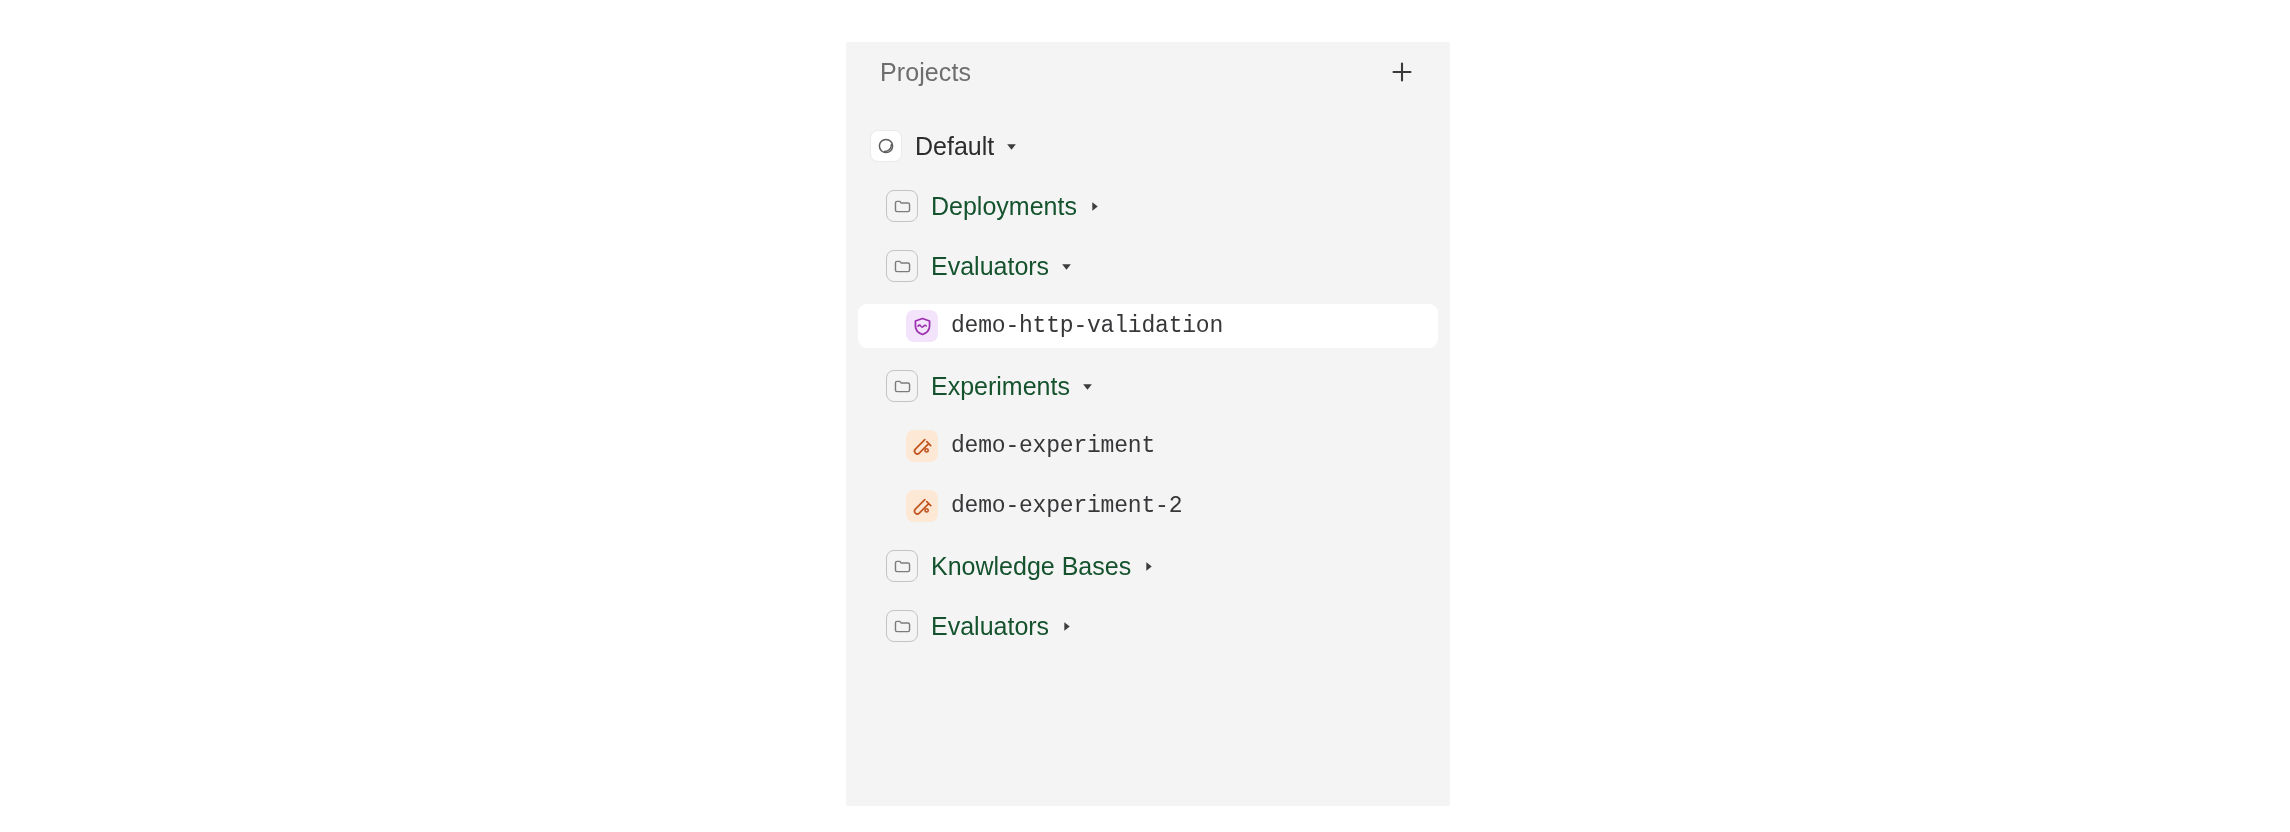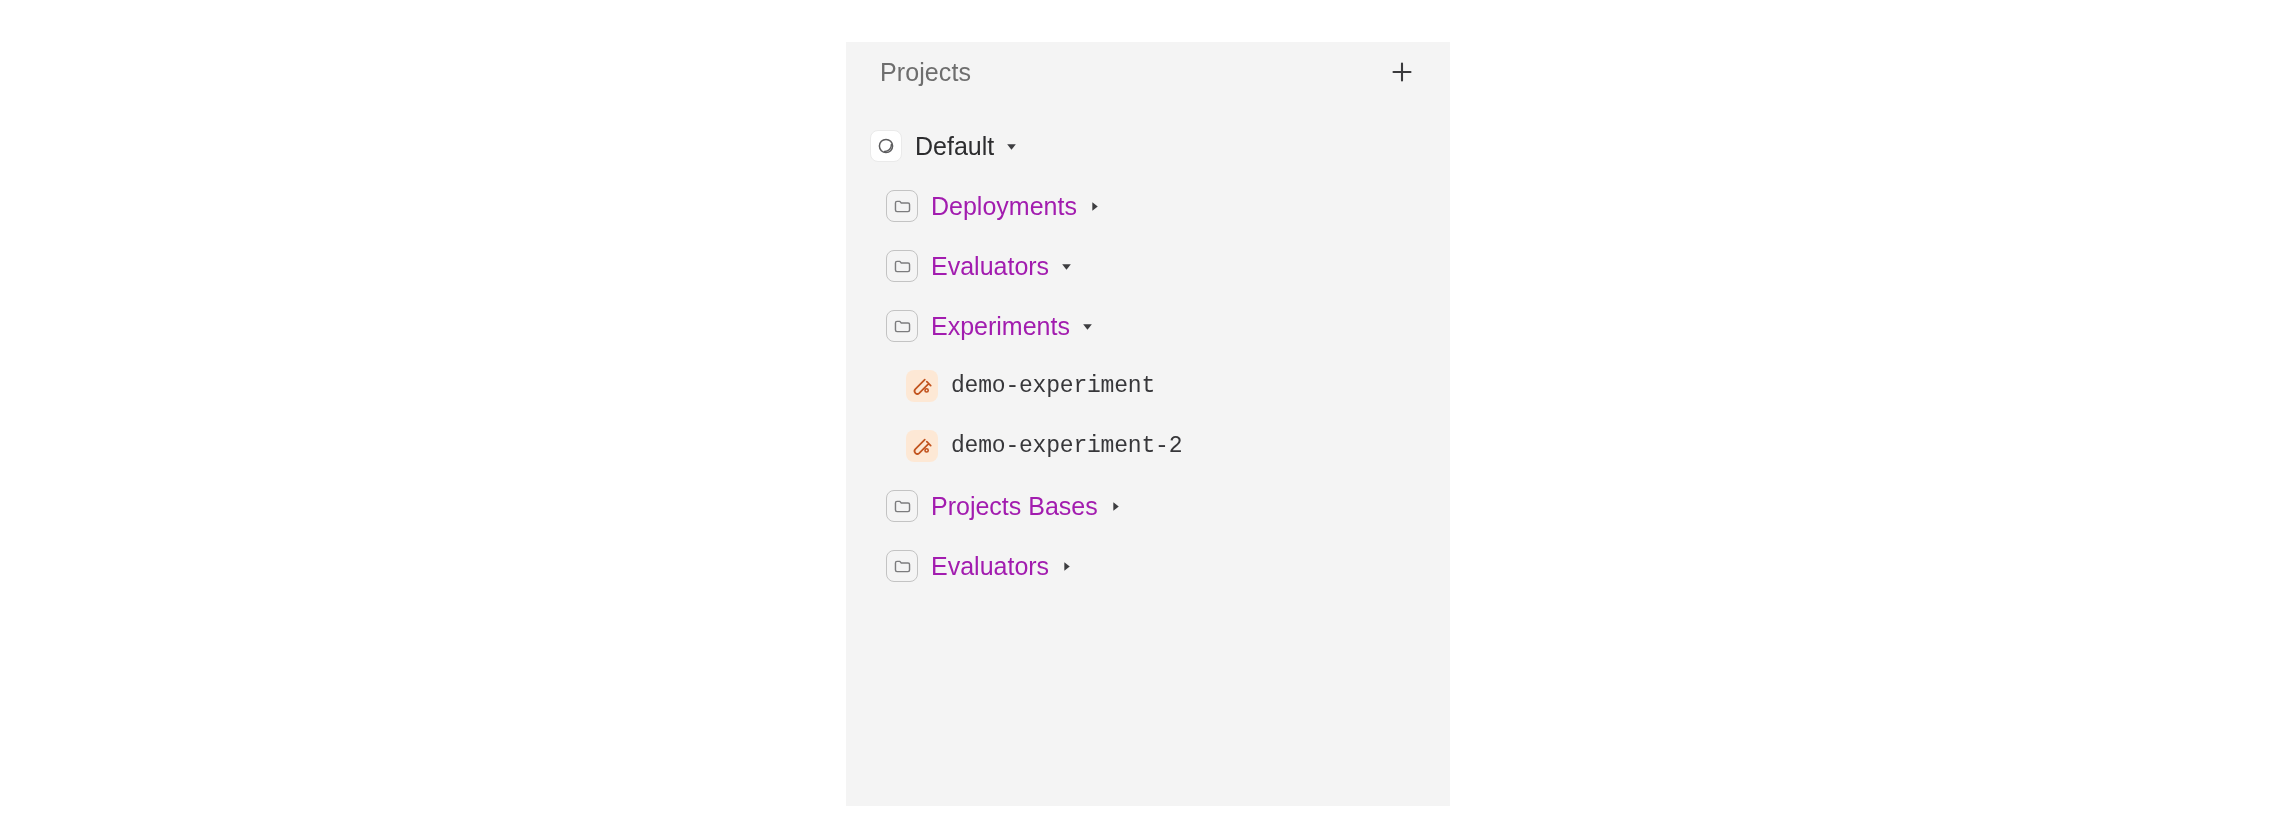--- a/index.html
+++ b/index.html
@@ -101,21 +101,21 @@
   .icon-evaluator {
     background: #f3e3fb;
   }
   .icon-experiment {
     background: #fde8d5;
   }
 
   .row-label {
     margin-left: 13px;
     font-size: 25px;
-    color: #a21caf;
+    color: #14532d;
     white-space: nowrap;
     font-family: "Liberation Sans", sans-serif;
   }
   .row-label.project { color: #2c2c2e; }
   .row-label.mono {
     font-family: "Liberation Mono", monospace;
     font-size: 23px;
     letter-spacing: -0.2px;
     color: #37373a;
   }
@@ -184,20 +184,30 @@
               <path d="M2.6 6.2 a1.6 1.6 0 0 1 1.6-1.6 h3.0 l1.5 1.7 h7.1 a1.6 1.6 0 0 1 1.6 1.6 v5.9 a1.6 1.6 0 0 1 -1.6 1.6 H4.2 a1.6 1.6 0 0 1 -1.6 -1.6 z" fill="none" stroke="#7c7c7e" stroke-width="1.5" stroke-linejoin="round"></path>
             </svg>
           </span>
           <span class="row-label">Evaluators</span>
           <span class="caret">
             <svg width="13" height="13" viewBox="0 0 12 12" aria-hidden="true">
               <path d="M2 4 L10 4 L6 9 Z" fill="#3d3d40"></path>
             </svg>
           </span>
         </div>
+        <div class="row selected">
+          <span class="indent-2"></span>
+          <span class="icon-box icon-evaluator">
+            <svg width="21" height="21" viewBox="0 0 22 22" aria-hidden="true">
+              <path d="M11 2.6 L18.4 5.2 v5.4 c0 4.6 -3.3 7.4 -7.4 8.8 C6.9 18 3.6 15.2 3.6 10.6 V5.2 z" fill="none" stroke="#9b2fae" stroke-width="1.8" stroke-linejoin="round"></path>
+              <path d="M6.3 10.6 q1.6 -2.0 3.0 0 q1.5 2.0 3.0 0 q1.3 -1.7 2.6 -0.2" fill="none" stroke="#9b2fae" stroke-width="1.7" stroke-linecap="round" stroke-linejoin="round"></path>
+            </svg>
+          </span>
+          <span class="row-label mono">demo-http-validation</span>
+        </div>
         <div class="row">
           <span class="indent-1"></span>
           <span class="icon-box icon-folder">
             <svg width="19" height="19" viewBox="0 0 20 20" aria-hidden="true">
               <path d="M2.6 6.2 a1.6 1.6 0 0 1 1.6-1.6 h3.0 l1.5 1.7 h7.1 a1.6 1.6 0 0 1 1.6 1.6 v5.9 a1.6 1.6 0 0 1 -1.6 1.6 H4.2 a1.6 1.6 0 0 1 -1.6 -1.6 z" fill="none" stroke="#7c7c7e" stroke-width="1.5" stroke-linejoin="round"></path>
             </svg>
           </span>
           <span class="row-label">Experiments</span>
           <span class="caret">
             <svg width="13" height="13" viewBox="0 0 12 12" aria-hidden="true">
@@ -225,21 +235,21 @@
           </span>
           <span class="row-label mono">demo-experiment-2</span>
         </div>
         <div class="row">
           <span class="indent-1"></span>
           <span class="icon-box icon-folder">
             <svg width="19" height="19" viewBox="0 0 20 20" aria-hidden="true">
               <path d="M2.6 6.2 a1.6 1.6 0 0 1 1.6-1.6 h3.0 l1.5 1.7 h7.1 a1.6 1.6 0 0 1 1.6 1.6 v5.9 a1.6 1.6 0 0 1 -1.6 1.6 H4.2 a1.6 1.6 0 0 1 -1.6 -1.6 z" fill="none" stroke="#7c7c7e" stroke-width="1.5" stroke-linejoin="round"></path>
             </svg>
           </span>
-          <span class="row-label">Projects Bases</span>
+          <span class="row-label">Knowledge Bases</span>
           <span class="caret">
             <svg width="13" height="13" viewBox="0 0 12 12" aria-hidden="true">
               <path d="M4 2 L4 10 L9 6 Z" fill="#3d3d40"></path>
             </svg>
           </span>
         </div>
         <div class="row">
           <span class="indent-1"></span>
           <span class="icon-box icon-folder">
             <svg width="19" height="19" viewBox="0 0 20 20" aria-hidden="true">

